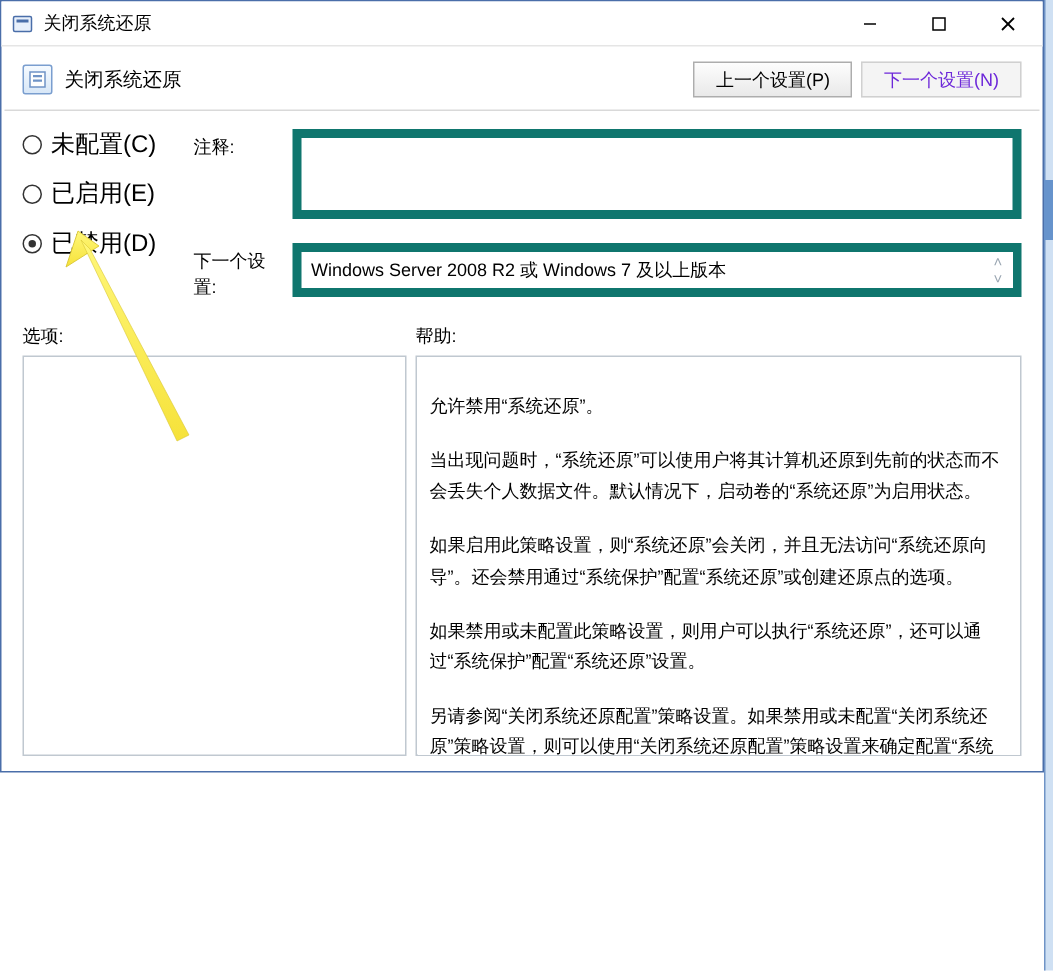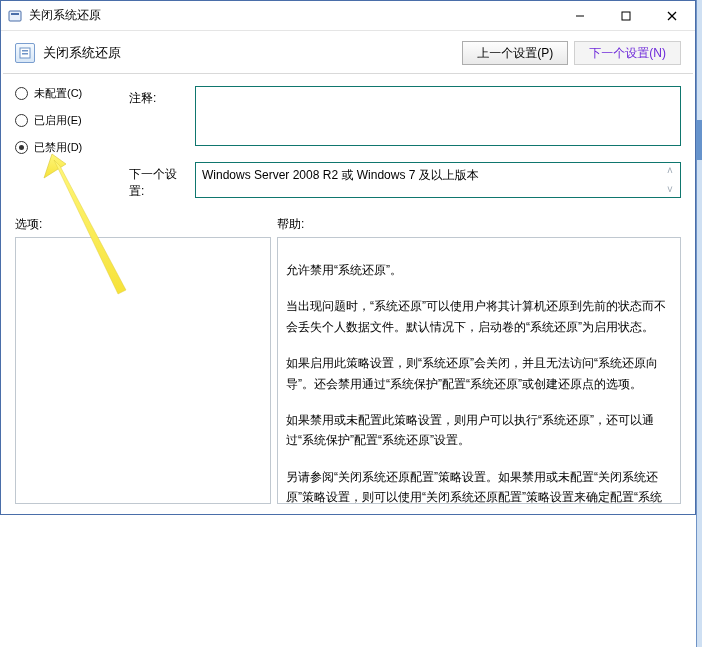--- a/index.html
+++ b/index.html
@@ -93,42 +93,42 @@
     grid-template-columns: 110px 62px 1fr;
     grid-template-rows: auto auto;
     column-gap: 4px;
     row-gap: 16px;
     align-items: start;
   }
   .radios { grid-column:1; grid-row:1 / span 2; }
   .radio-row {
     display:flex; align-items:center;
     margin-bottom: 12px;
-    font-size:11px;
+    font-size:16px;
     cursor:default;
   }
   .radio {
     width:13px; height:13px;
     border:1px solid #333;
     border-radius:50%;
     margin-right:6px;
     display:inline-flex;
     align-items:center;
     justify-content:center;
     background:#fff;
   }
   .radio.checked::after {
     content:"";
     width:5px; height:5px;
     background:#333;
     border-radius:50%;
   }
   .field-label { font-size:12px; padding-top:4px; }
   .textbox {
-    border:1px solid #0f766e;
+    border:6px solid #0f766e;
     background:#fff;
     font-size:12px;
     padding:4px 6px;
     resize:none;
     overflow:auto;
     font-family:inherit;
   }
   .comment-box { grid-column:3; grid-row:1; height:60px; }
   .platform-box { grid-column:3; grid-row:2; height:36px; position:relative; }
   .platform-label { grid-column:2; grid-row:2; padding-top:4px; font-size:12px; }

